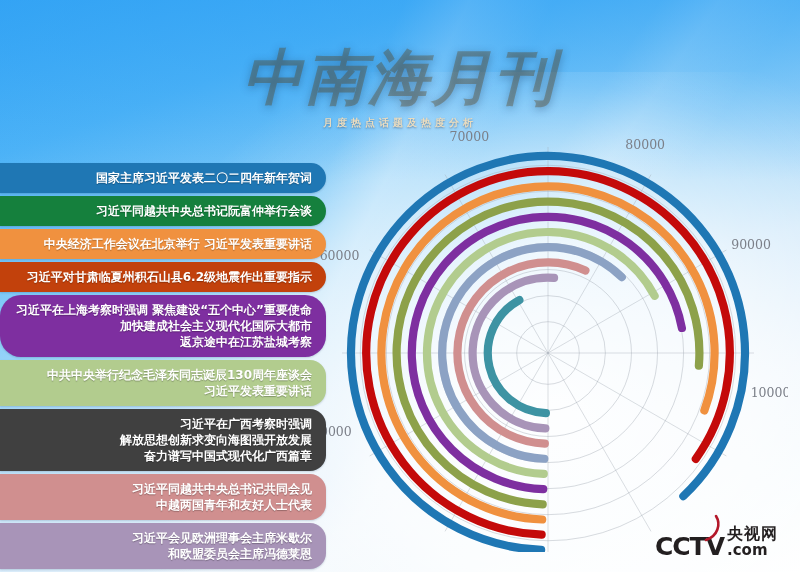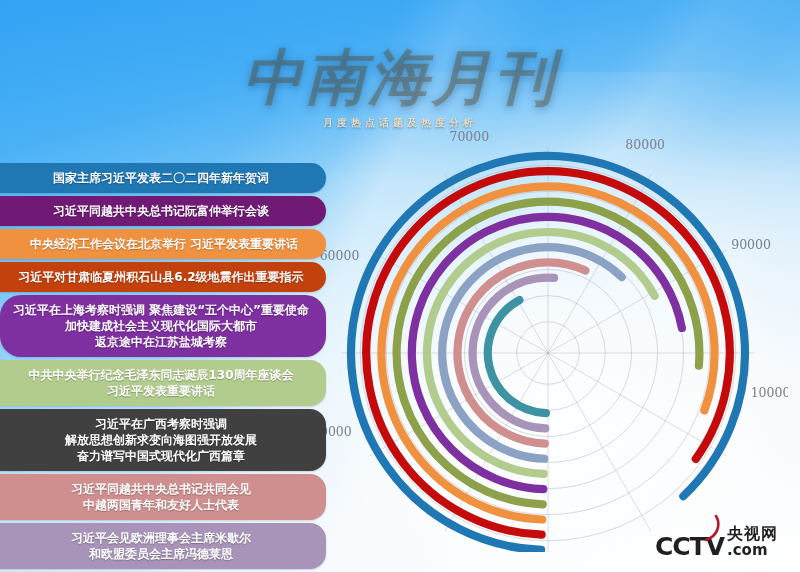--- a/index.html
+++ b/index.html
@@ -48,21 +48,21 @@
   .legend-row{
     position:relative;
     border-radius:0 16px 16px 0;
     color:#ffffff;
     font-family:"DejaVu Sans", sans-serif;
     font-size:12px;
     font-weight:700;
     line-height:16px;
     padding:7px 14px 7px 10px;
     margin-bottom:3px;
-    text-align:center;
+    text-align:right;
     text-shadow:0 1px 1px rgba(0,0,0,0.28);
     box-shadow:0 1px 2px rgba(10,50,90,0.18);
     white-space:pre-line;
   }
 
   
   .chart{ position:absolute; left:318px; top:122px; width:470px; height:430px; z-index:4;}
   .chart svg{ display:block; }
   .tick-label{
     font-family:"DejaVu Serif", serif;
@@ -87,21 +87,21 @@
 <div class="bg-wash2"></div>
 <div class="bg-wash"></div>
 
 <div class="title-wrap">
   <div class="title-main">中南海月刊</div>
   <div class="title-sub">月度热点话题及热度分析</div>
 </div>
 
 <div class="legend" id="legend">
     <div class="legend-row" style="background: rgb(31, 119, 180);"><span>国家主席习近平发表二〇二四年新年贺词</span></div>
-    <div class="legend-row" style="background: #701a75;"><span>习近平同越共中央总书记阮富仲举行会谈</span></div>
+    <div class="legend-row" style="background: #15803d;"><span>习近平同越共中央总书记阮富仲举行会谈</span></div>
     <div class="legend-row" style="background: rgb(240, 145, 63); padding-left: 16px;"><span>中央经济工作会议在北京举行 习近平发表重要讲话</span></div>
     <div class="legend-row" style="background: #c2410c;"><span>习近平对甘肃临夏州积石山县6.2级地震作出重要指示</span></div>
     <div class="legend-row" style="background: rgb(126, 47, 160); border-radius: 21px;"><span>习近平在上海考察时强调 聚焦建设“五个中心”重要使命
 加快建成社会主义现代化国际大都市
 返京途中在江苏盐城考察</span></div>
     <div class="legend-row" style="background: rgb(178, 204, 142);"><span>中共中央举行纪念毛泽东同志诞辰130周年座谈会
 习近平发表重要讲话</span></div>
     <div class="legend-row" style="background: #404040;"><span>习近平在广西考察时强调
 解放思想创新求变向海图强开放发展
 奋力谱写中国式现代化广西篇章</span></div>

